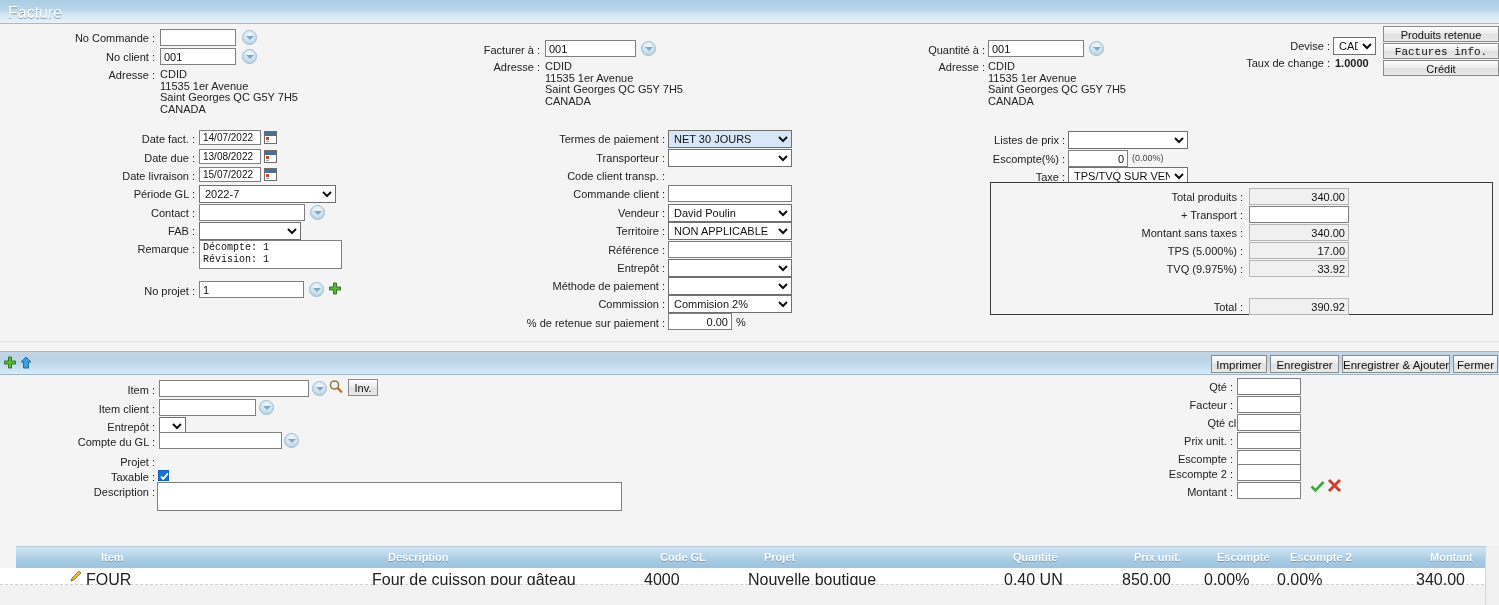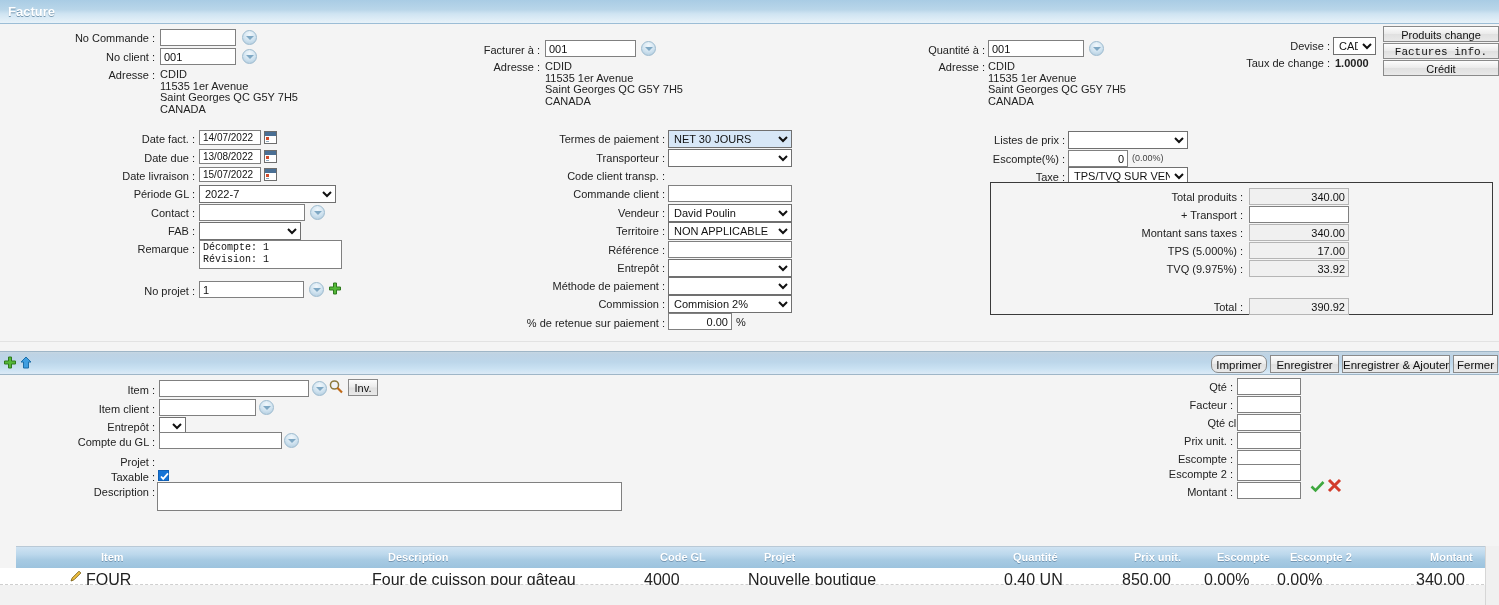--- a/index.html
+++ b/index.html
@@ -15,21 +15,21 @@
   .page { position: relative; width: 1499px; height: 605px; }
 
   
   .titlebar {
     position: absolute; left: 0; top: 0; width: 1499px; height: 24px;
     background: linear-gradient(to bottom, #a9cce4 0%, #b9d6e9 42%, #cfe4f2 60%, #e8f2f9 100%);
     border-bottom: 1px solid #9cbdd6;
   }
   .titlebar .ttl {
     position: absolute; left: 8px; top: 4px;
-    font-weight: bold; font-size: 13px; color: #ffffff;
+    font-weight: normal; font-size: 16px; color: #ffffff;
     text-shadow: 0 1px 0 rgba(80,120,150,.7);
   }
   .titlebar .rinfo {
     position: absolute; right: 6px; top: 1px;
     text-align: right; font-weight: bold; font-size: 11px; color: #ffffff;
     line-height: 12px;
     text-shadow: 0 1px 0 rgba(80,120,150,.7);
   }
 
   
@@ -142,21 +142,21 @@
 </style>
 </head>
 <body>
 
 <div class="page">
 
   <div class="titlebar">
     <div class="ttl">Facture</div>
   </div>
 
-  <div class="btn" style="left:1383px; top:26px; width:116px; height:16px;">Produits change</div>
+  <div class="btn" style="left:1383px; top:26px; width:116px; height:16px;">Produits retenue</div>
   <div class="btn" style="left:1383px; top:43px; width:116px; height:16px;font-family:Liberation Mono, monospace;">Factures info.</div>
   <div class="btn" style="left:1383px; top:60px; width:116px; height:16px;">Crédit</div>
 
   <div class="lbl" style="left:40px; top:32px; width:115px;">No Commande :</div>
   <input class="tb" style="left: 160px; top: 29px; width: 76px;" value="">
   <div class="chev" style="left:242px; top:30px;"></div>
 
   <div class="lbl" style="left:40px; top:51px; width:115px;">No client :</div>
   <input class="tb" style="left: 160px; top: 48px; width: 76px;" value="001">
   <div class="chev" style="left:242px; top:49px;"></div>
@@ -322,21 +322,21 @@
     <div class="plus" style="left:3px; top:4px;">
       <svg width="14" height="14" viewBox="0 0 14 14">
           <path d="M5.5 1h3v4h4v3h-4v4h-3V8h-4V5h4z" fill="#54b838" stroke="#2f7a1e" stroke-width="1"></path>
         </svg>
     </div>
     <div class="plus" style="left:19px; top:4px;">
       <svg width="14" height="14" viewBox="0 0 14 14">
           <path d="M7 1l5 5H9.5v6h-5V6H2z" fill="#3f9ee0" stroke="#1d6fa8" stroke-width="1"></path>
         </svg>
     </div>
-    <div class="btn big" style="left:1211px; top:3px; width:56px; height:18px;border-radius:7px;">Imprimer</div>
+    <div class="btn big" style="left:1211px; top:3px; width:56px; height:18px;">Imprimer</div>
     <div class="btn big" style="left:1270px; top:3px; width:69px; height:18px;">Enregistrer</div>
     <div class="btn big" style="left:1342px; top:3px; width:108px; height:18px;">Enregistrer &amp; Ajouter</div>
     <div class="btn big" style="left:1453px; top:3px; width:45px; height:18px;">Fermer</div>
   </div>
 
   <div class="lbl" style="left:40px; top:384px; width:115px;">Item :</div>
   <input class="tb" style="left: 159px; top: 380px; width: 150px;" value="">
   <div class="chev" style="left:312px; top:381px;"></div>
   <div class="mag" style="left:328px; top:379px;">
     <svg width="16" height="16" viewBox="0 0 16 16">

